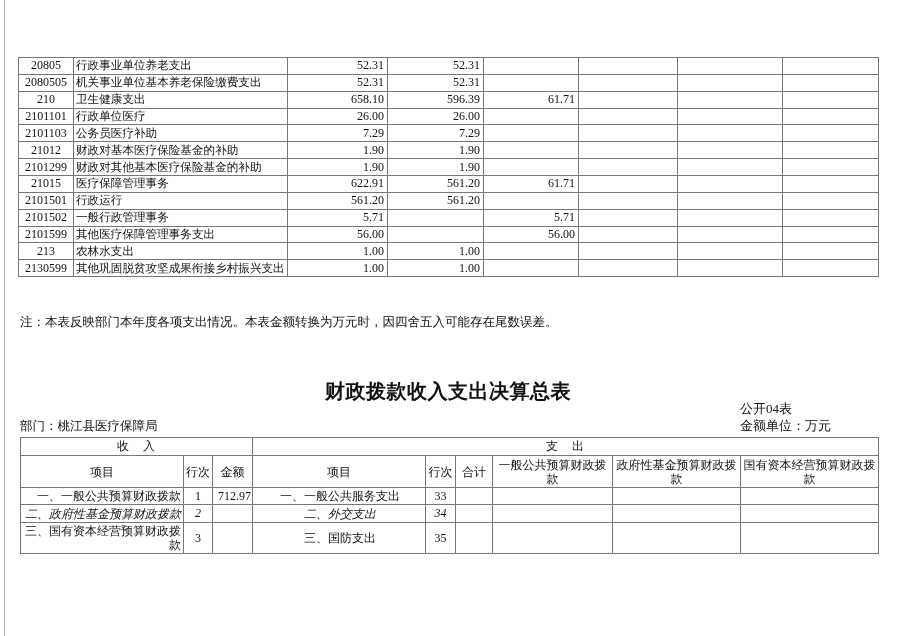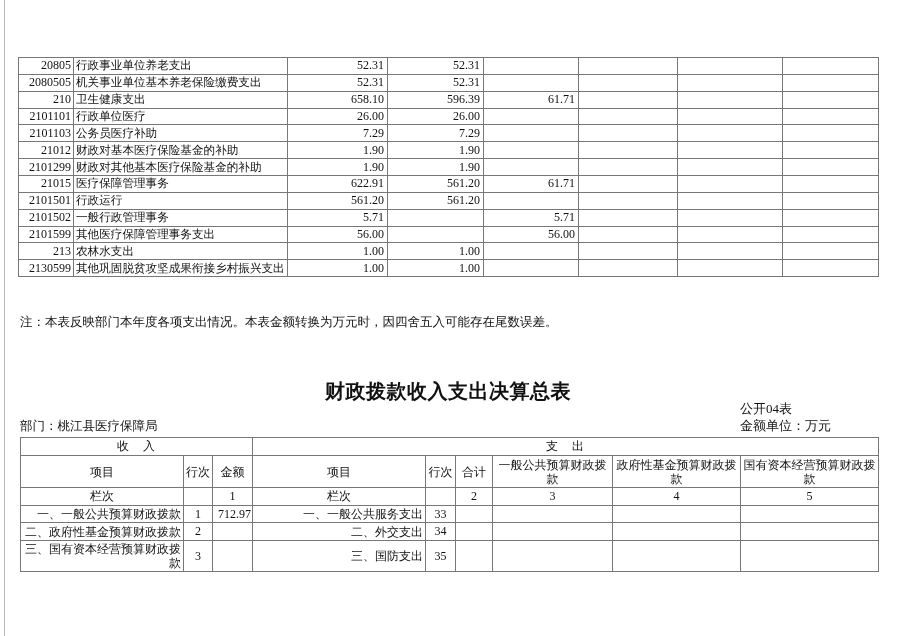--- a/index.html
+++ b/index.html
@@ -22,21 +22,21 @@
   }
   table { border-collapse: collapse; table-layout: fixed; width: 100%; }
   td {
     border: 1px solid #777777;
     font-size: 12px;
     vertical-align: middle;
     overflow: hidden;
     white-space: nowrap;
   }
   .exp-table td { height: 16.87px; padding: 0 2px; }
-  .exp-table td.code { text-align: right; margin-top: 43px; }
+  .exp-table td.code { text-align: center; margin-top: 43px; }
   .exp-table td.name { text-align: left; font-size: 11.6px; }
   .exp-table td.num  { text-align: right; padding-right: 3px; }
   
   .note {
     position: absolute; left: 20px; top: 314px;
     font-size: 12.5px; white-space: nowrap;
   }
   
   .sum-title {
     position: absolute; left: 18px; top: 378px; width: 860px;
@@ -53,21 +53,21 @@
     font-size: 12.5px;
   }
   .sum-table-wrap {
     position: absolute; left: 20px; top: 437px; width: 858px;
   }
   .sum-table td { text-align: center; padding: 0 2px; }
   .sum-table td.group-hdr { height: 15px; letter-spacing: 1px; }
   .sum-table tr.hdr-row td { height: 32px; white-space: normal; line-height: 14px; }
   .sum-table tr.idx-row td { height: 17px; }
   .sum-table td.item-left  { text-align: right; white-space: normal; line-height: 14px; padding-left: 2px; }
-  .sum-table td.item-right { text-align: right; white-space: normal; line-height: 14px; padding-left: 4px; }
+  .sum-table td.item-right { text-align: center; white-space: normal; line-height: 14px; padding-left: 4px; }
   .sum-table td.amt { text-align: right; padding-right: 1px; }
 </style>
 </head>
 <body>
 
 <div class="page-edge-line"></div>
 
 <div class="exp-table-wrap">
   <table class="exp-table">
     <colgroup>
@@ -248,45 +248,34 @@
         <td>项目</td>
         <td>行次</td>
         <td>金额</td>
         <td>项目</td>
         <td>行次</td>
         <td>合计</td>
         <td>一般公共预算财政拨款</td>
         <td>政府性基金预算财政拨款</td>
         <td>国有资本经营预算财政拨款</td>
       </tr>
-      <tr class="idx-row">
-        <td>栏次</td>
-        <td></td>
-        <td>1</td>
-        <td>栏次</td>
-        <td></td>
-        <td>2</td>
-        <td>3</td>
-        <td>4</td>
-        <td>5</td>
-      </tr>
     </tbody>
     <tbody>
         <tr style="height: 17px;">
           <td class="item-left">一、一般公共预算财政拨款</td>
           <td>1</td>
           <td class="amt">712.97</td>
           <td class="item-right">一、一般公共服务支出</td>
           <td>33</td>
           <td></td>
           <td></td>
           <td></td>
           <td></td>
         </tr>
-        <tr style="height: 18px;">
+        <tr style="height: 18px; font-style: italic;">
           <td class="item-left">二、政府性基金预算财政拨款</td>
           <td>2</td>
           <td class="amt"></td>
           <td class="item-right">二、外交支出</td>
           <td>34</td>
           <td></td>
           <td></td>
           <td></td>
           <td></td>
         </tr>

